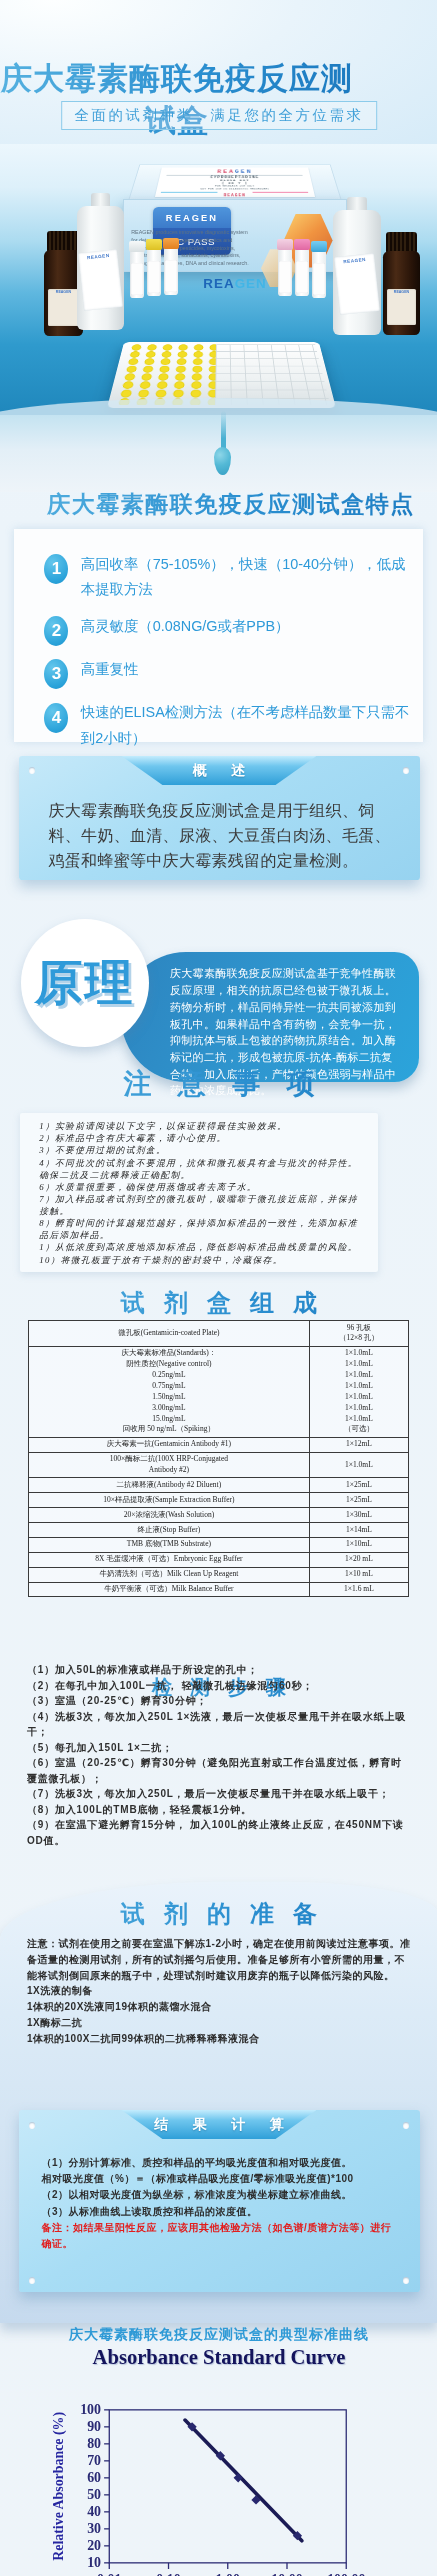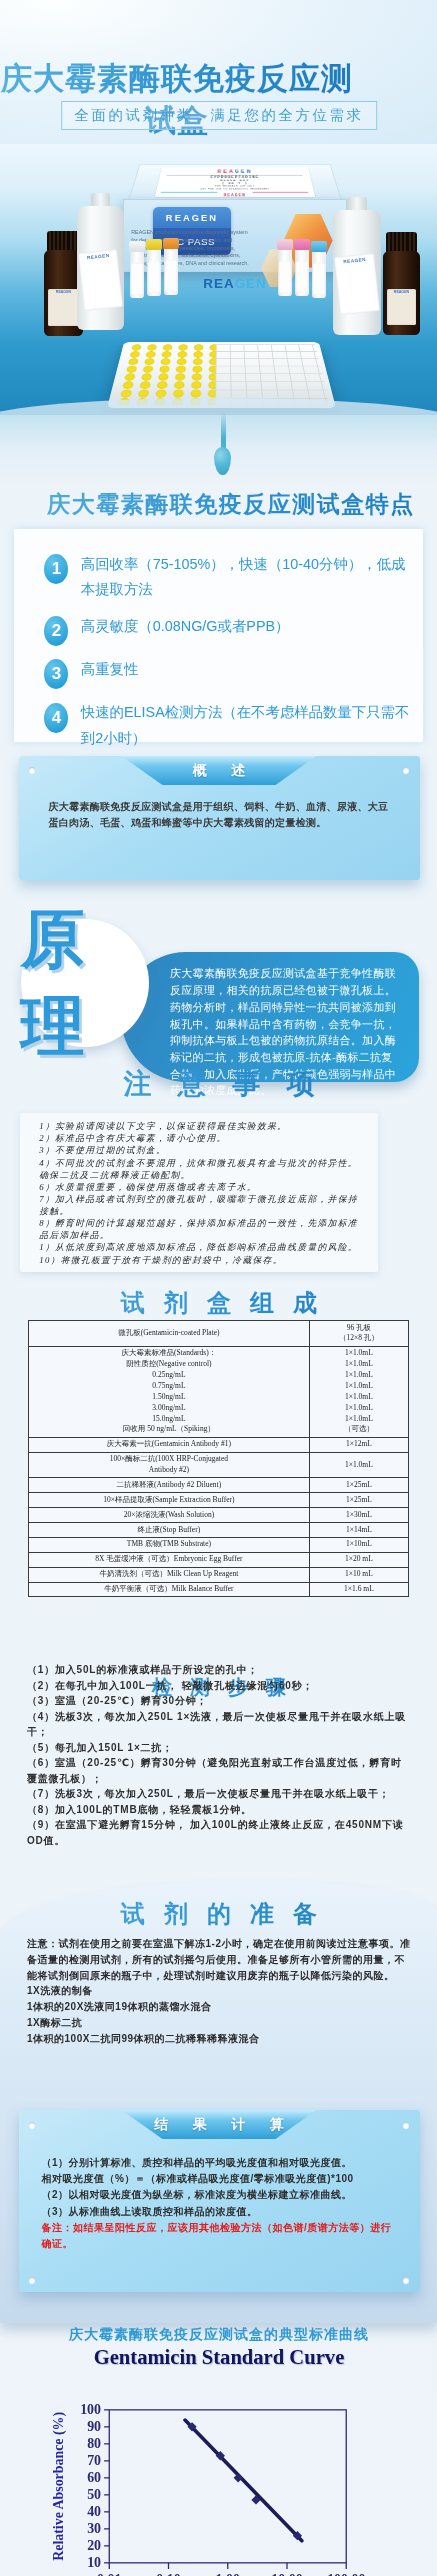--- a/index.html
+++ b/index.html
@@ -106,33 +106,33 @@
   .panel-blue{position:absolute;left:18.5px;width:401px;border-radius:3.1px;
               background:linear-gradient(150deg,#c6e9f9 0%,#a8ddf5 45%,#97d3f0 100%);
               box-shadow:0 6.2px 12.4px rgba(90,140,180,.35);}
   .tab{position:absolute;top:0;left:50%;transform:translateX(-50%);width:195px;height:29px;
        background:linear-gradient(180deg,#c3ecfd 0%,#6fc6ee 35%,#2f9fd8 100%);
        clip-path:polygon(0 0,100% 0,79% 100%,21% 100%);
        display:flex;align-items:center;justify-content:center;color:#fff;font-weight:bold;
        font-size:14px;letter-spacing:10.3px;text-indent:10.3px;text-shadow:0 1px 1.5px rgba(0,70,110,.35);}
   .dot{position:absolute;width:6.7px;height:6.7px;border-radius:50%;background:#fdfeff;
        box-shadow:inset 0 1px 1.5px rgba(70,120,160,.45);}
-  .ov-body{position:absolute;top:43px;left:30px;right:27px;font-size:10px;color:#3c3c3c;
-           line-height:1.55;letter-spacing:0.3px;font-weight:bold;}
+  .ov-body{position:absolute;top:43px;left:30px;right:27px;font-size:16px;color:#3c3c3c;
+           line-height:1.55;letter-spacing:0.3px;}
   
   .principle-panel{position:absolute;left:121px;top:920px;width:298px;height:130px;
                    border-radius:72px 27px 27px 72px;
                    background:linear-gradient(115deg,#2d84bf 0%,#2f96cf 50%,#2ba4db 100%);
                    box-shadow:0 6.2px 11.3px rgba(60,110,150,.32);margin-top:32px;}
   .principle-body{position:absolute;left:49px;right:17.5px;top:13.4px;font-size:11px;color:#fff;
                   line-height:1.52;letter-spacing:0.3px;}
   .principle-circle{position:absolute;left:20.6px;top:919px;width:128px;height:128px;border-radius:50%;
                     background:#fff;box-shadow:0 5.2px 10.3px rgba(90,130,170,.28);
                     display:flex;align-items:center;justify-content:center;}
-  .principle-label{font-size:64px;font-weight:bold;color:#2f9ad9;letter-spacing:2.1px;
+  .principle-label{font-size:48px;font-weight:bold;color:#2f9ad9;letter-spacing:2.1px;
                    text-shadow:2.6px 2.6px 0 rgba(176,209,232,.95);}
   
   .h-big{position:absolute;left:0;width:438px;text-align:center;font-weight:bold;}
   .notes-heading{top:1065px;font-size:28px;letter-spacing:9.3px;text-indent:9.3px;}
   .notes-panel{position:absolute;top:1113px;left:19.6px;width:358px;background:#f6fafd;border-radius:2.1px;
                box-shadow:0 2.1px 7.2px rgba(140,170,200,.25);padding:7.2px 19.6px 6.2px;box-sizing:border-box;
                font-family:"Liberation Serif","DejaVu Serif",serif;font-style:italic;
                font-size:8.8px;color:#1d1d1d;line-height:1.38;letter-spacing:1.3px;}
   .notes-panel div{margin:0;}
   
@@ -409,21 +409,21 @@
     <div class="res-body">
       <div>（1）分别计算标准、质控和样品的平均吸光度值和相对吸光度值。</div>
       <div>相对吸光度值（%）＝（标准或样品吸光度值/零标准吸光度值)*100</div>
       <div>（2）以相对吸光度值为纵坐标，标准浓度为横坐标建立标准曲线。</div>
       <div>（3）从标准曲线上读取质控和样品的浓度值。</div>
       <div class="res-remark">备注：如结果呈阳性反应，应该用其他检验方法（如色谱/质谱方法等）进行确证。</div>
     </div>
   </div>
 
   <div class="curve-heading">庆大霉素酶联免疫反应测试盒的典型标准曲线</div>
-  <div class="curve-title">Gentamicin Standard Curve</div>
+  <div class="curve-title">Absorbance Standard Curve</div>
   <svg id="curve-svg" class="curve-svg" width="340" height="232" viewBox="0 0 660 450">
       <rect x="117" y="50" width="460" height="297" fill="none" stroke="#2b2b74" stroke-width="2.5"></rect>
       <line x1="107" y1="347" x2="117" y2="347" stroke="#2b2b74" stroke-width="2.5"></line>
       <text x="101" y="356" text-anchor="end" fill="#2b2b74" font-size="27" font-weight="bold" font-family="&quot;Liberation Serif&quot;,&quot;DejaVu Serif&quot;,serif">10</text>
       <line x1="107" y1="314" x2="117" y2="314" stroke="#2b2b74" stroke-width="2.5"></line>
       <text x="101" y="323" text-anchor="end" fill="#2b2b74" font-size="27" font-weight="bold" font-family="&quot;Liberation Serif&quot;,&quot;DejaVu Serif&quot;,serif">20</text>
       <line x1="107" y1="281" x2="117" y2="281" stroke="#2b2b74" stroke-width="2.5"></line>
       <text x="101" y="290" text-anchor="end" fill="#2b2b74" font-size="27" font-weight="bold" font-family="&quot;Liberation Serif&quot;,&quot;DejaVu Serif&quot;,serif">30</text>
       <line x1="107" y1="248" x2="117" y2="248" stroke="#2b2b74" stroke-width="2.5"></line>
       <text x="101" y="257" text-anchor="end" fill="#2b2b74" font-size="27" font-weight="bold" font-family="&quot;Liberation Serif&quot;,&quot;DejaVu Serif&quot;,serif">40</text>

